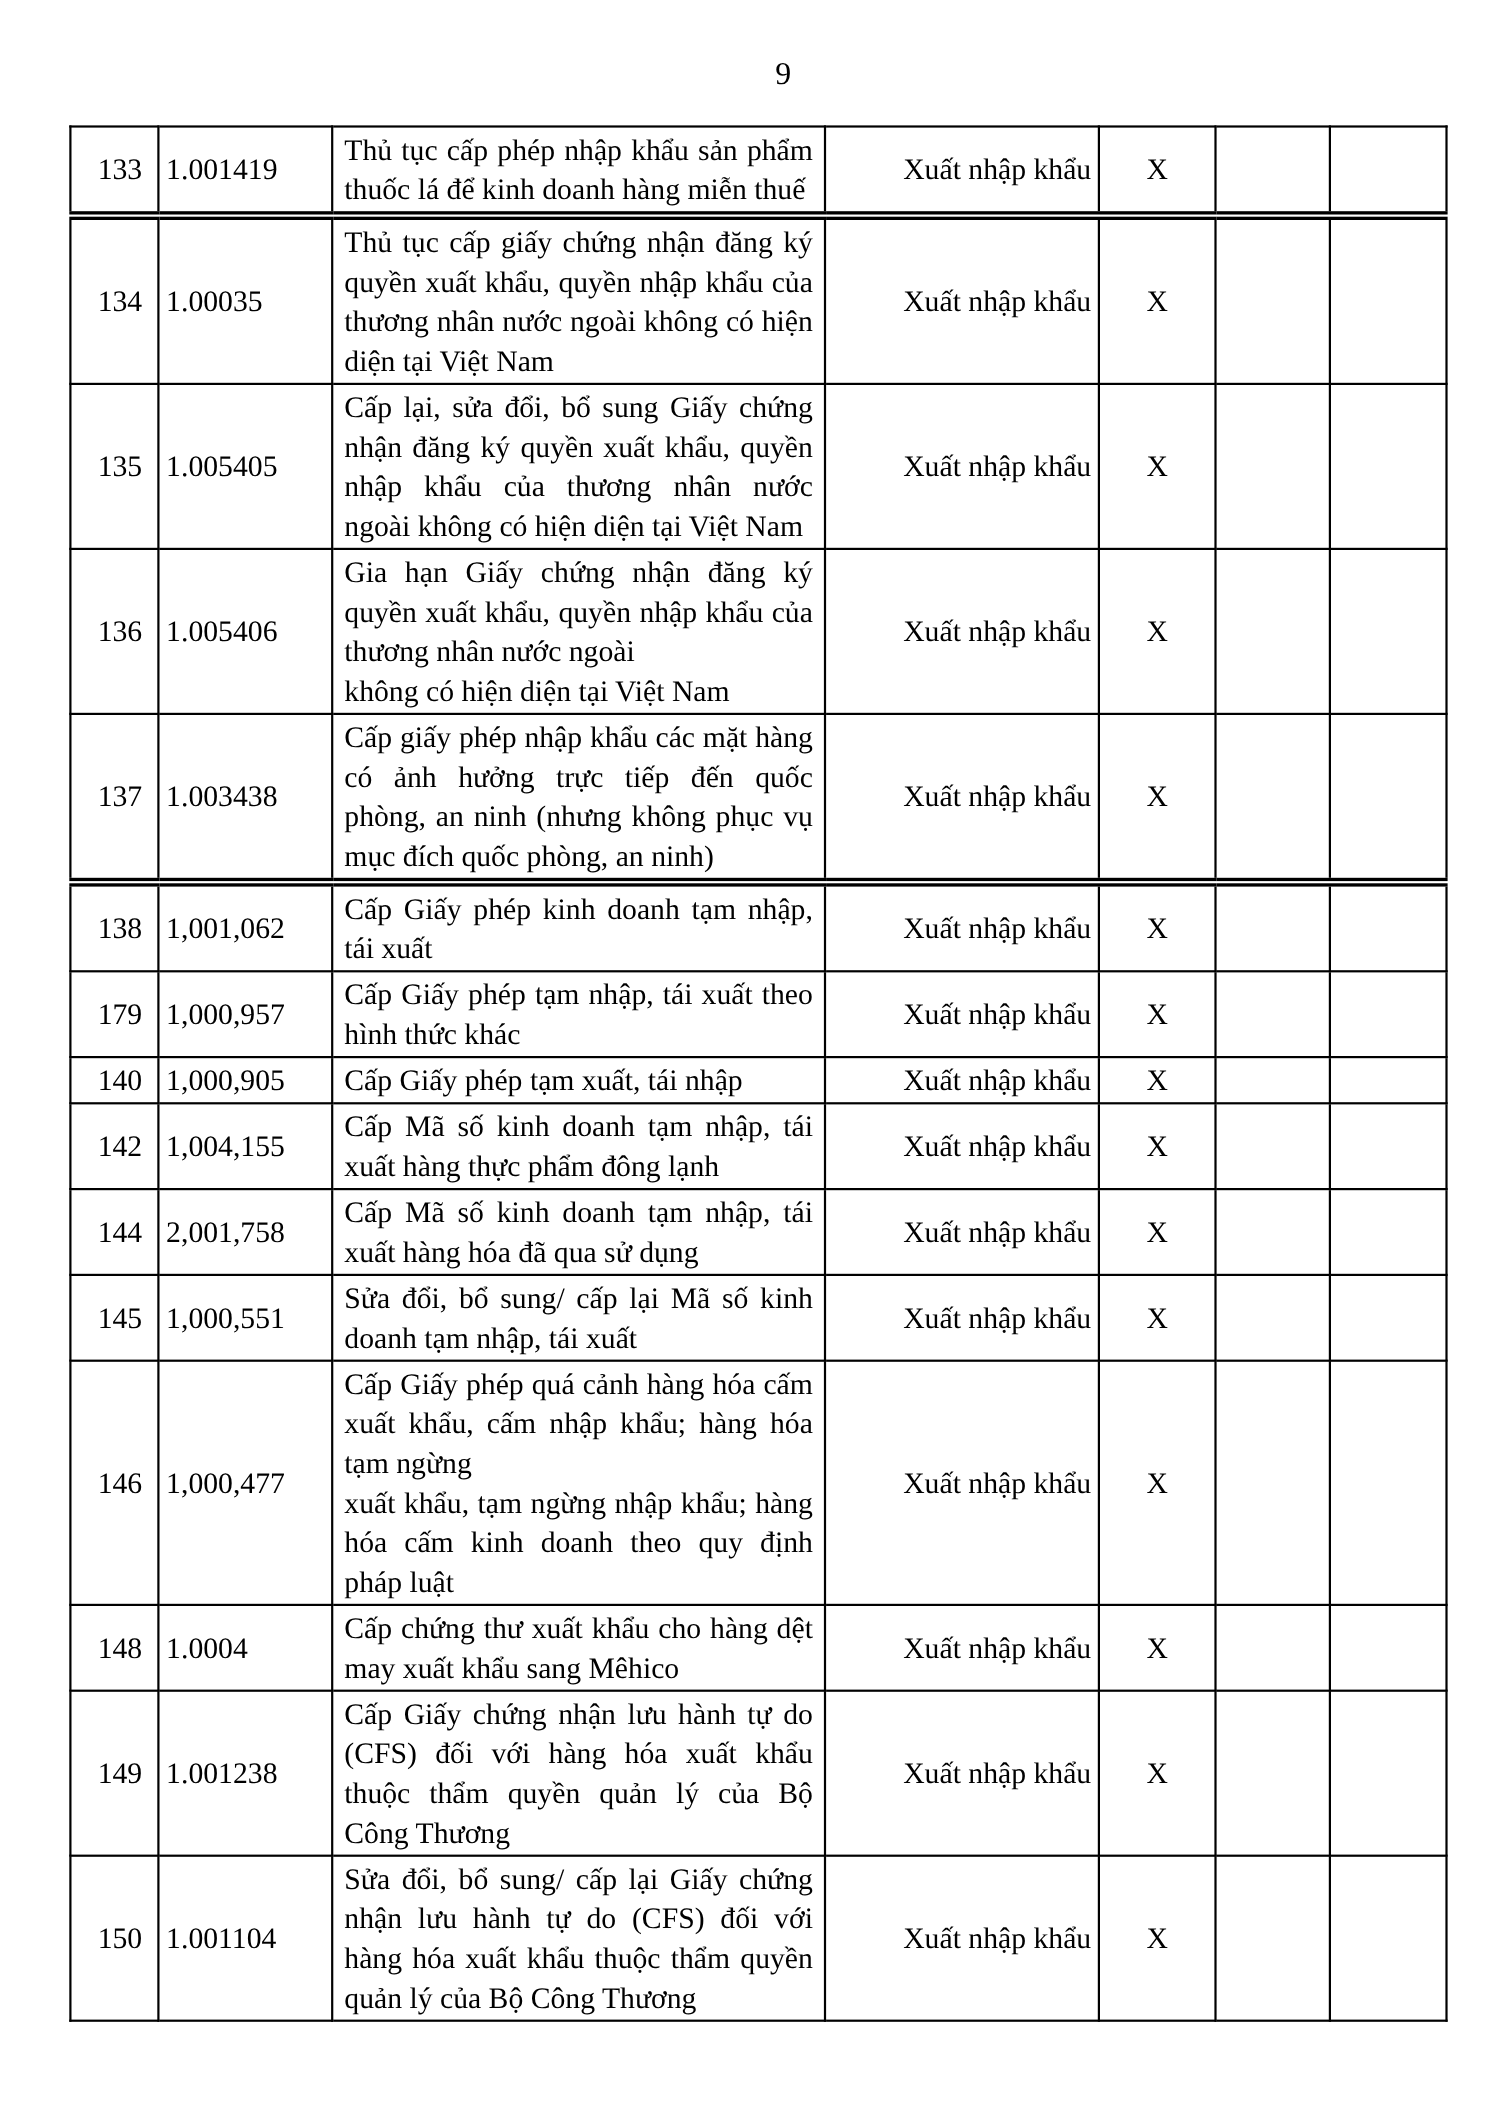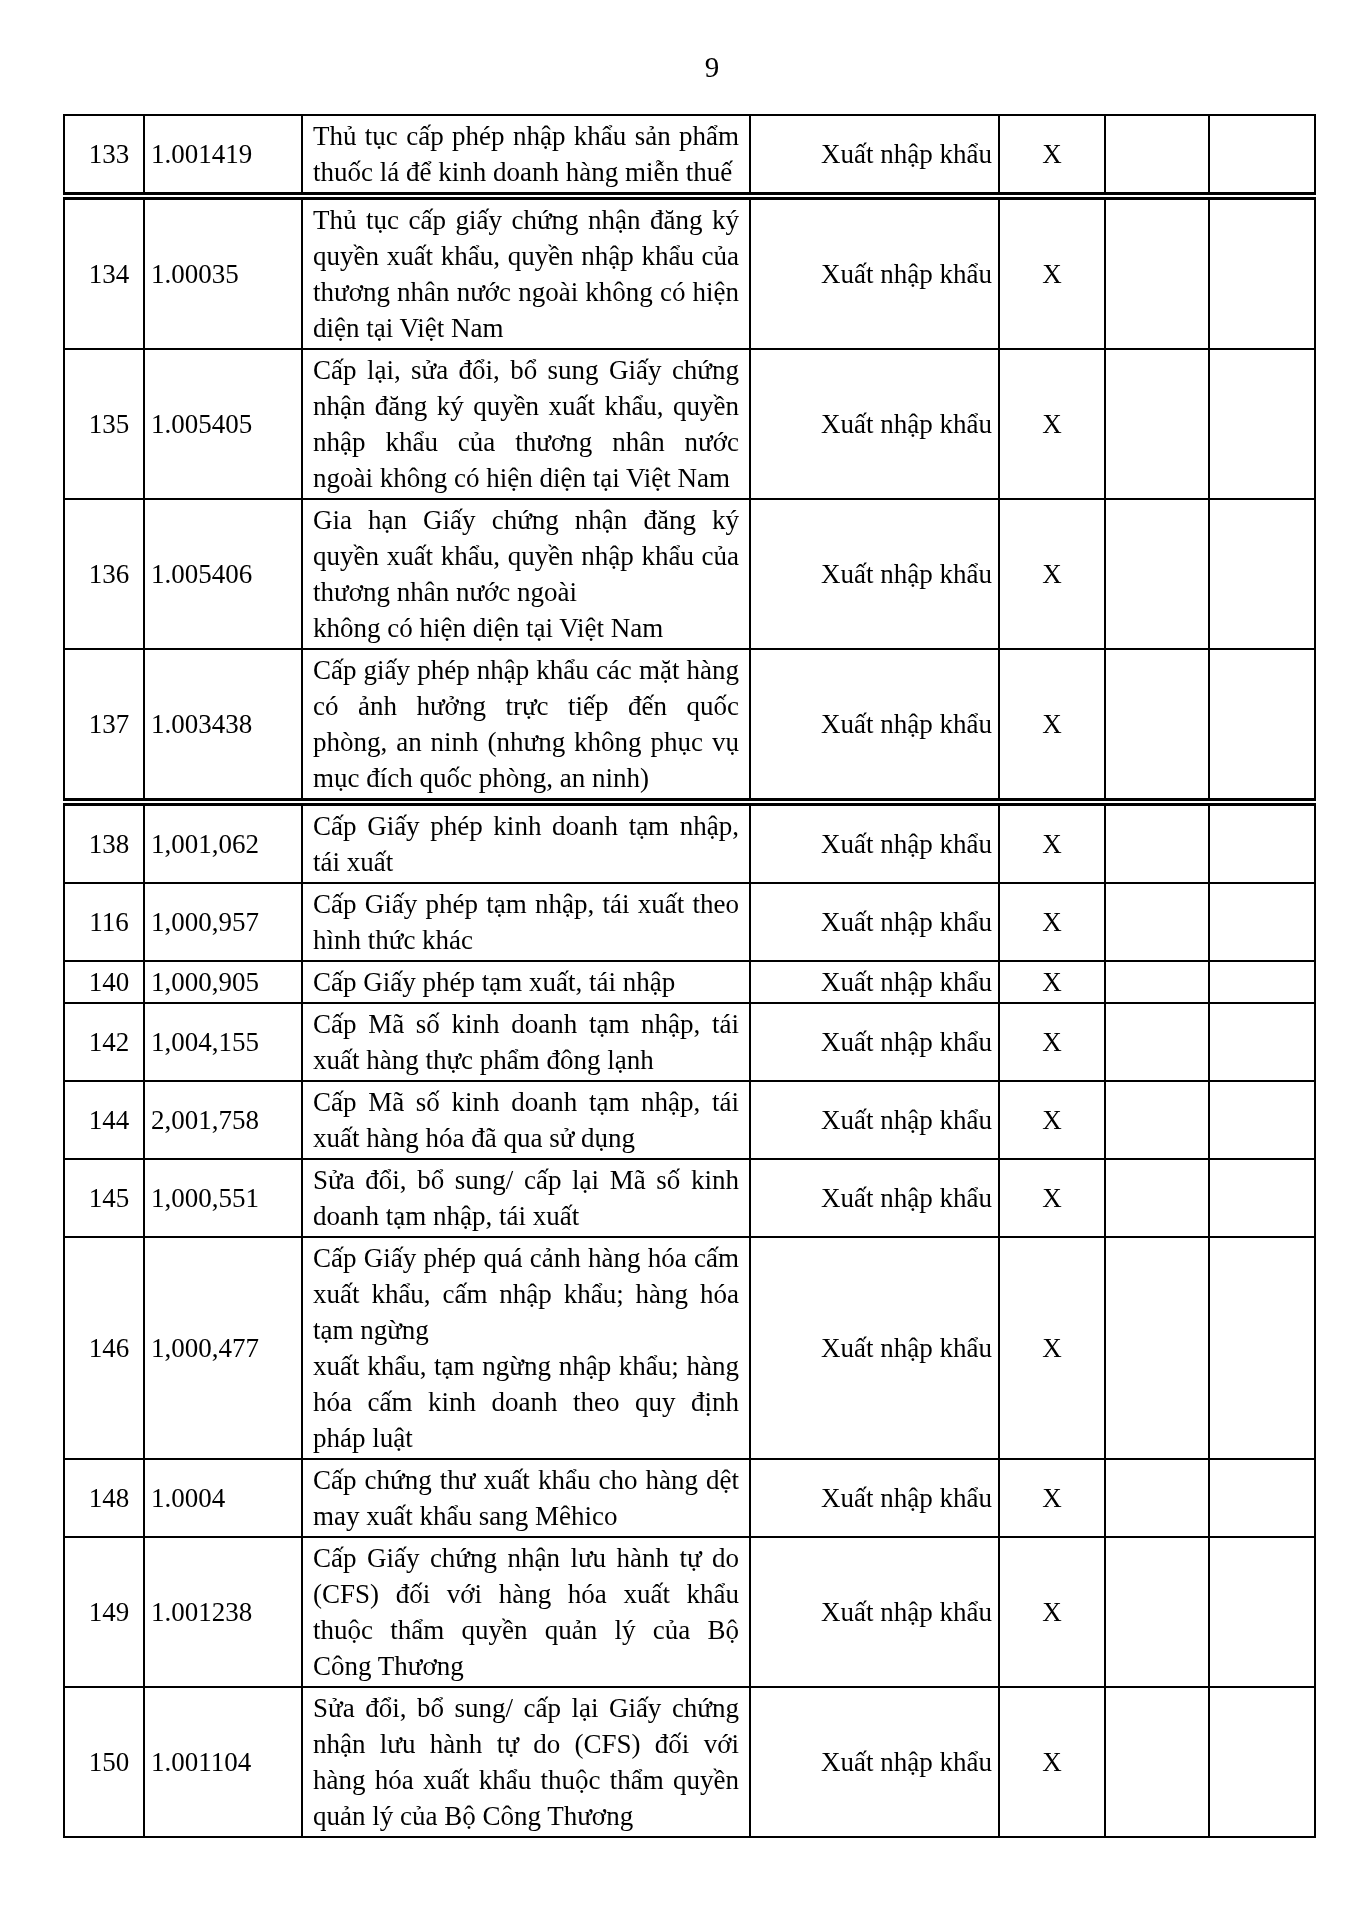--- a/index.html
+++ b/index.html
@@ -116,21 +116,21 @@
       <tr>
     <td class="c-no">138</td>
     <td class="c-code">1,001,062</td>
     <td class="c-name">Cấp Giấy phép kinh doanh tạm nhập, tái xuất</td>
     <td class="c-field">Xuất nhập khẩu</td>
     <td class="c-mark">X</td>
     <td class="c-empty"></td>
     <td class="c-empty"></td>
   </tr>
       <tr>
-    <td class="c-no">116</td>
+    <td class="c-no">179</td>
     <td class="c-code">1,000,957</td>
     <td class="c-name">Cấp Giấy phép tạm nhập, tái xuất theo hình thức khác</td>
     <td class="c-field">Xuất nhập khẩu</td>
     <td class="c-mark">X</td>
     <td class="c-empty"></td>
     <td class="c-empty"></td>
   </tr>
       <tr>
     <td class="c-no">140</td>
     <td class="c-code">1,000,905</td>

